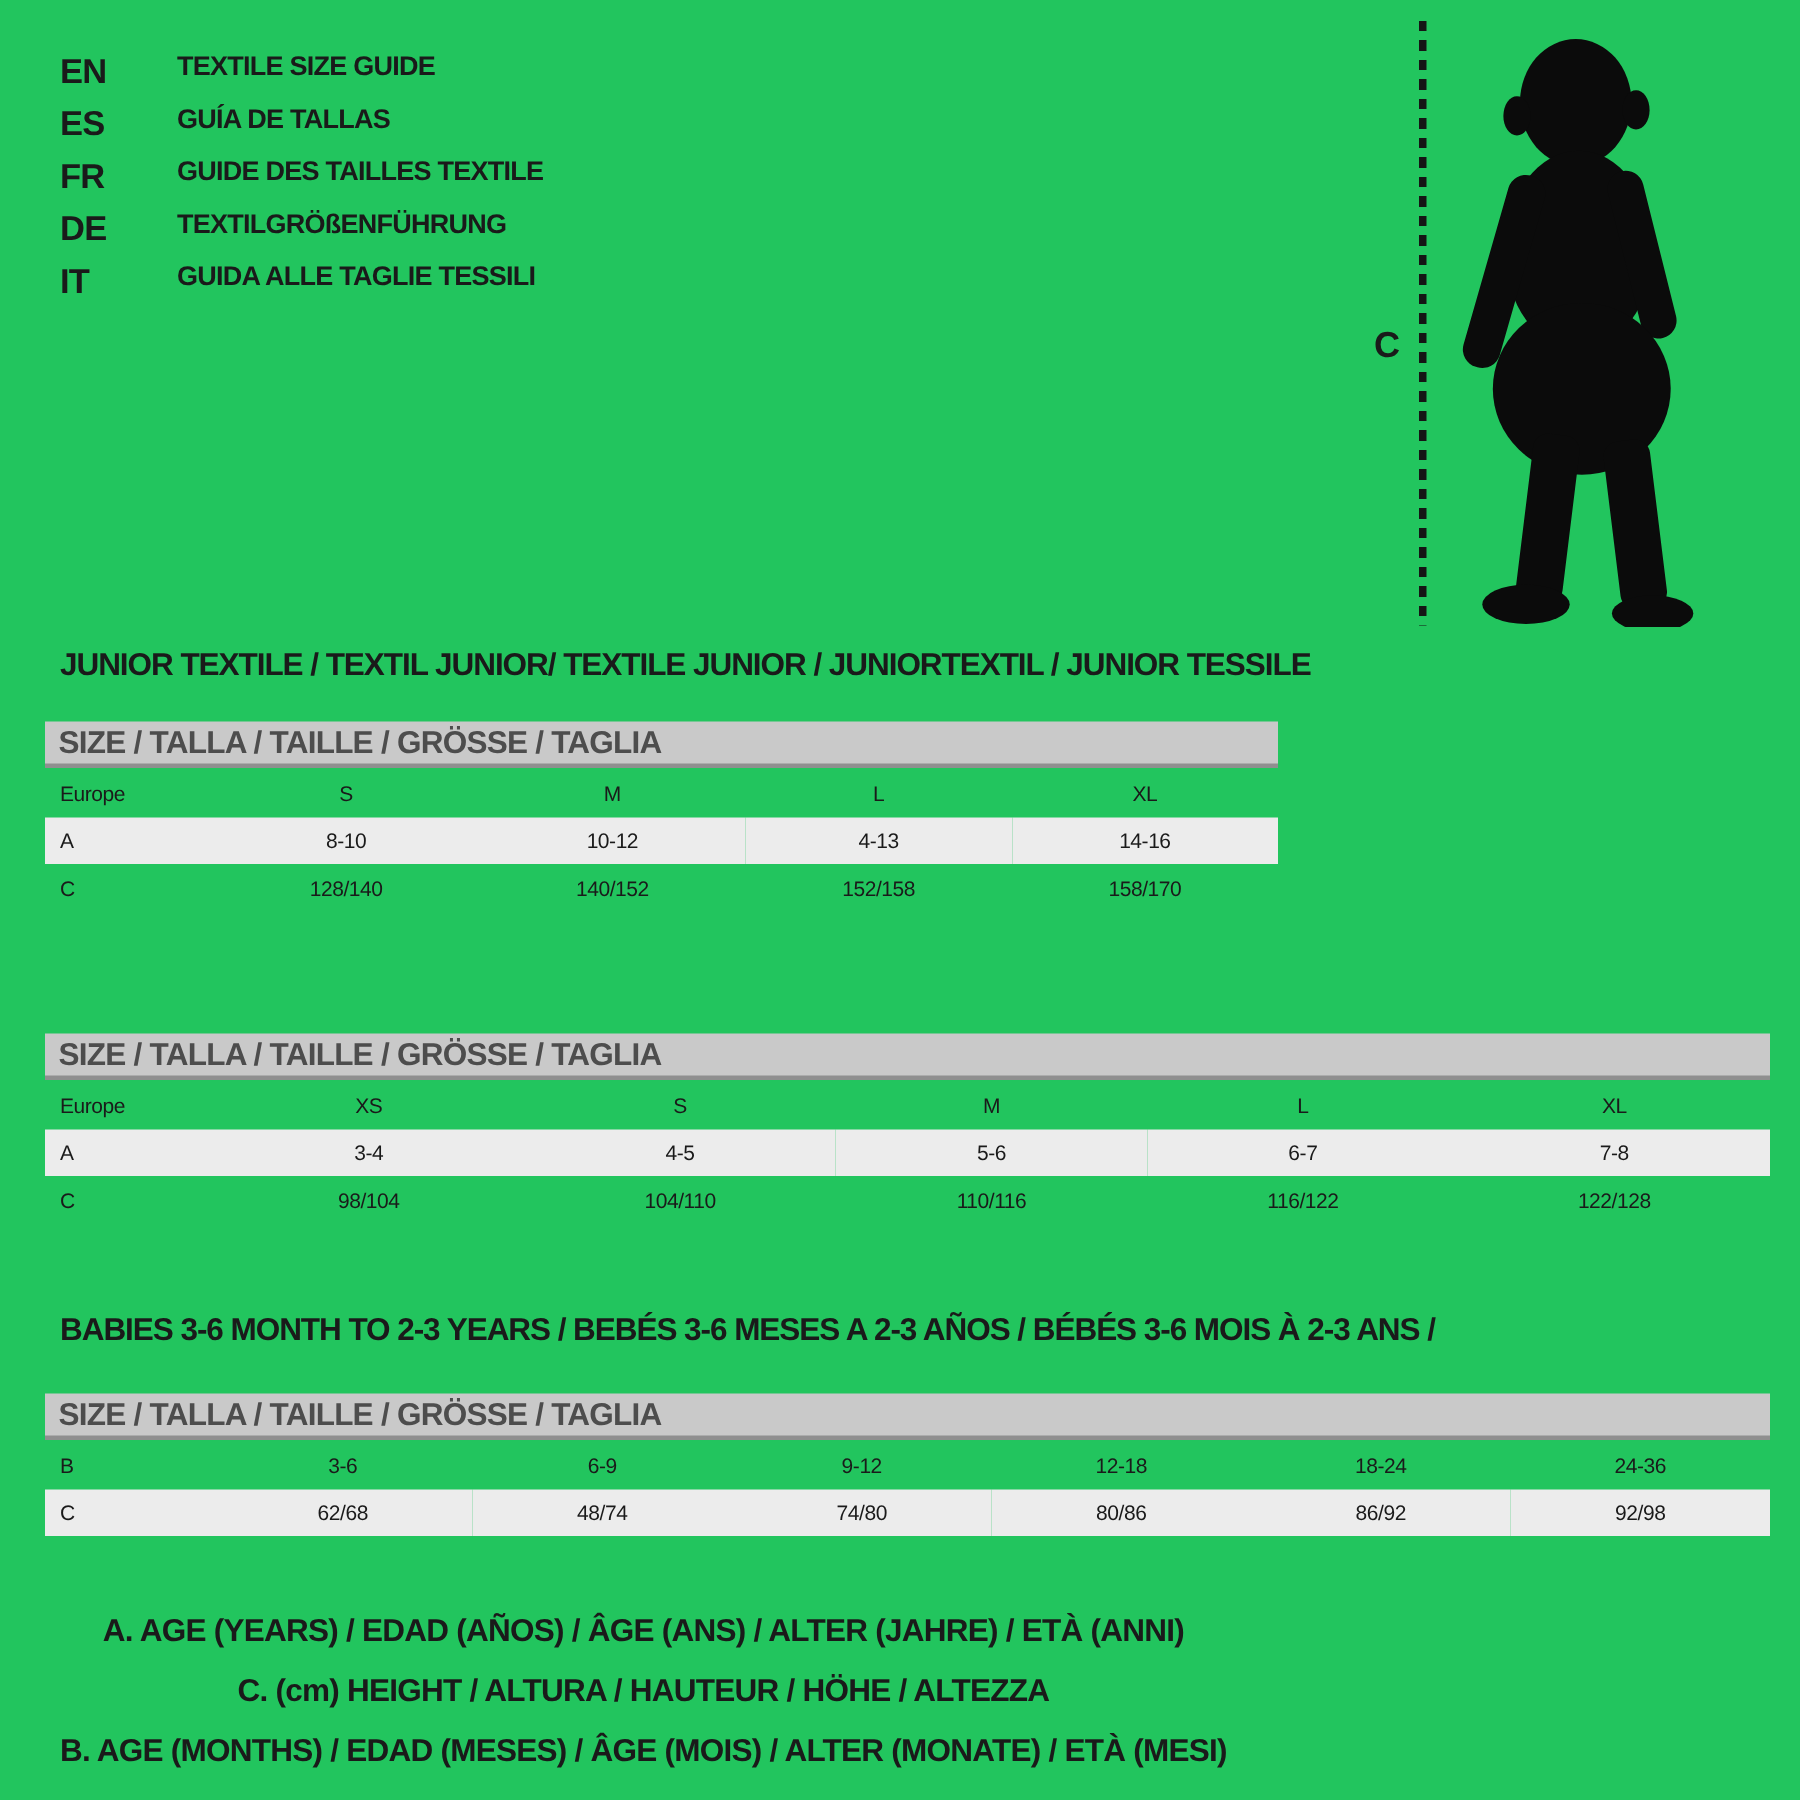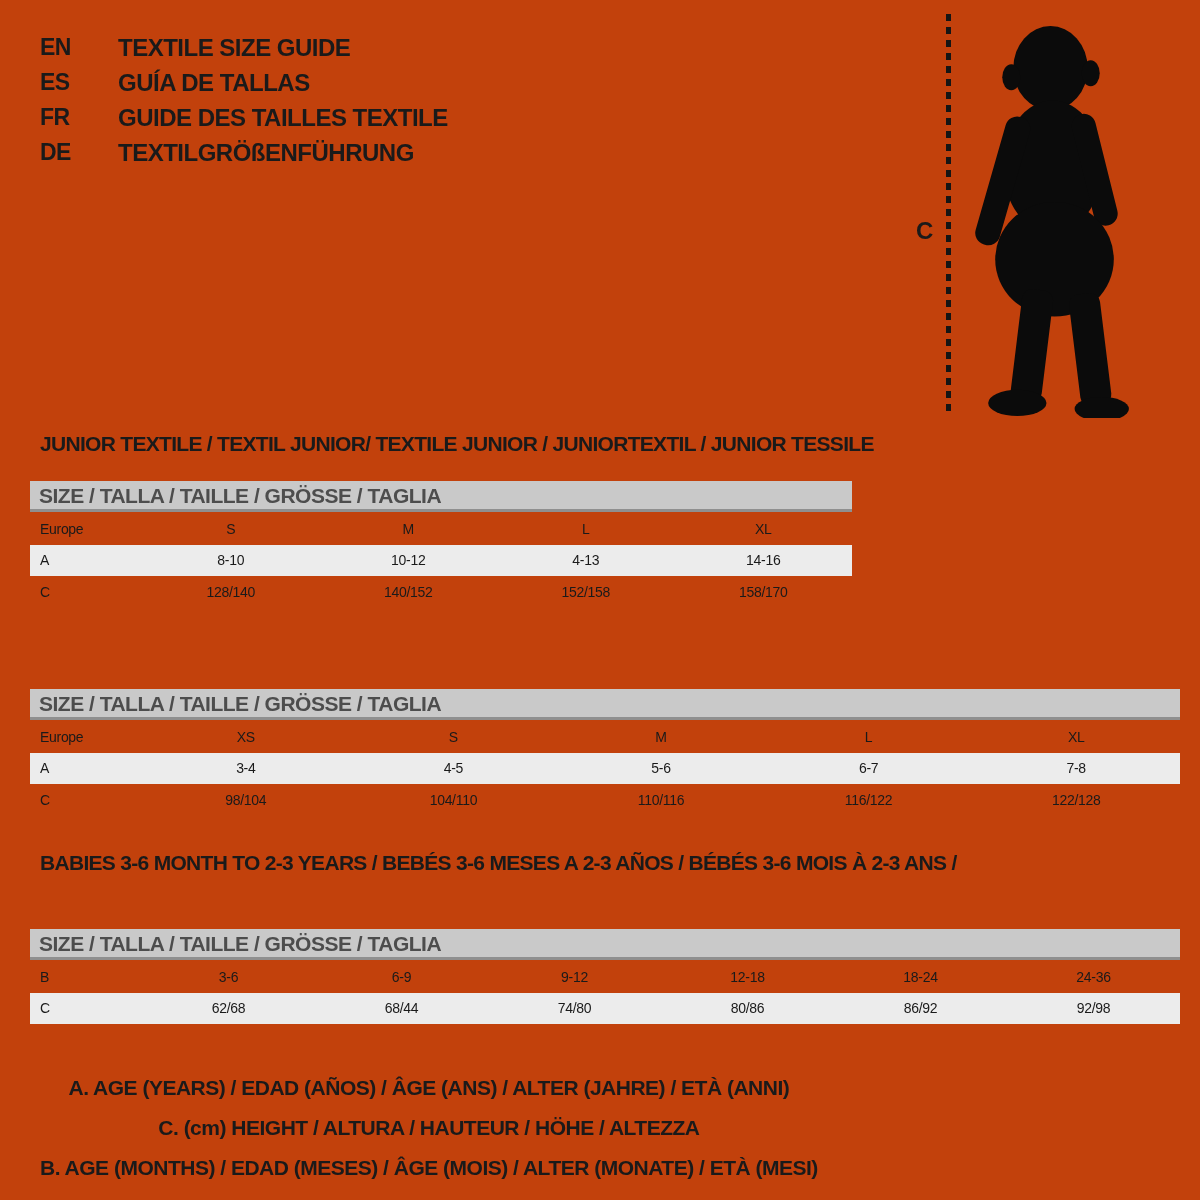--- a/index.html
+++ b/index.html
@@ -1,36 +1,36 @@
 <!DOCTYPE html>
 <html><head>
 <meta charset="utf-8">
 <style>
   html,body{margin:0;padding:0;background:#fff;}
-  .canvas{position:relative;width:1200px;height:1200px;background:#c2410c;
+  .canvas{position:relative;width:1200px;height:1200px;background:#22c55e;
           font-family:"Liberation Sans",sans-serif;color:#1a1a1a;overflow:hidden;}
 
   
   .lang-block{position:absolute;left:40px;top:34px;}
   .lang-row{display:flex;height:35px;align-items:flex-start;}
   .lang-code{width:78px;font-weight:700;font-size:23px;letter-spacing:-0.5px;}
-  .lang-title{font-weight:700;font-size:24px;letter-spacing:-0.5px;white-space:nowrap;}
+  .lang-title{font-weight:700;font-size:18px;letter-spacing:-0.5px;white-space:nowrap;}
 
   
   .measure-line{position:absolute;left:946px;top:14px;width:5px;height:403px;
     background:repeating-linear-gradient(to bottom,#151515 0 7px,transparent 7px 13px);}
   .measure-label{position:absolute;left:916px;top:217px;font-size:24px;font-weight:700;}
   .silhouette{position:absolute;left:963px;top:16px;width:178px;height:402px;}
 
   
   .section-title{position:absolute;left:40px;font-size:21px;font-weight:700;
     letter-spacing:-0.7px;white-space:nowrap;line-height:26px;}
   .t-junior{top:431px;}
   .t-children{top:639px;}
-  .t-babies{top:847px;line-height:32px;}
+  .t-babies{top:871px;line-height:32px;}
   .sub-small{font-size:13px;vertical-align:-4px;letter-spacing:-0.3px;}
 
   
   .size-bar{position:absolute;left:30px;height:31px;background:#c9c9c9;
     border-bottom:3px solid #8f8f8f;color:#4d4d4d;font-size:21px;font-weight:700;
     letter-spacing:-0.5px;line-height:29px;padding-left:9px;box-sizing:border-box;}
   .w-junior{width:822px;}
   .w-wide{width:1150px;}
   .b-junior{top:481px;}
   .b-children{top:689px;}
@@ -66,20 +66,24 @@
       <span class="lang-code">ES</span>
       <span class="lang-title">GUÍA DE TALLAS</span>
     </div>
     <div class="lang-row">
       <span class="lang-code">FR</span>
       <span class="lang-title">GUIDE DES TAILLES TEXTILE</span>
     </div>
     <div class="lang-row">
       <span class="lang-code">DE</span>
       <span class="lang-title">TEXTILGRÖßENFÜHRUNG</span>
+    </div>
+    <div class="lang-row">
+      <span class="lang-code">IT</span>
+      <span class="lang-title">GUIDA ALLE TAGLIE TESSILI</span>
     </div>
   </div>
 
   <div class="measure-line"></div>
   <span class="measure-label">C</span>
   <svg class="silhouette" viewBox="0 0 175 400" aria-hidden="true">
     <g fill="#0b0b0b">
       <ellipse cx="86" cy="52" rx="37" ry="42"></ellipse>
       <ellipse cx="47" cy="61" rx="9" ry="13"></ellipse>
       <ellipse cx="126" cy="57" rx="9" ry="13"></ellipse>
@@ -187,21 +191,21 @@
       <td>3-6</td>
       <td>6-9</td>
       <td>9-12</td>
       <td>12-18</td>
       <td>18-24</td>
       <td>24-36</td>
     </tr>
     <tr class="row-shade">
       <td class="lbl">C</td>
       <td>62/68</td>
-      <td>68/44</td>
+      <td>48/74</td>
       <td>74/80</td>
       <td>80/86</td>
       <td>86/92</td>
       <td>92/98</td>
     </tr>
   </tbody>
     </table>
 
   <div class="notes">
     <div class="note-line">A. AGE (YEARS) / EDAD (AÑOS) / ÂGE (ANS) / ALTER (JAHRE) / ETÀ (ANNI)</div>

